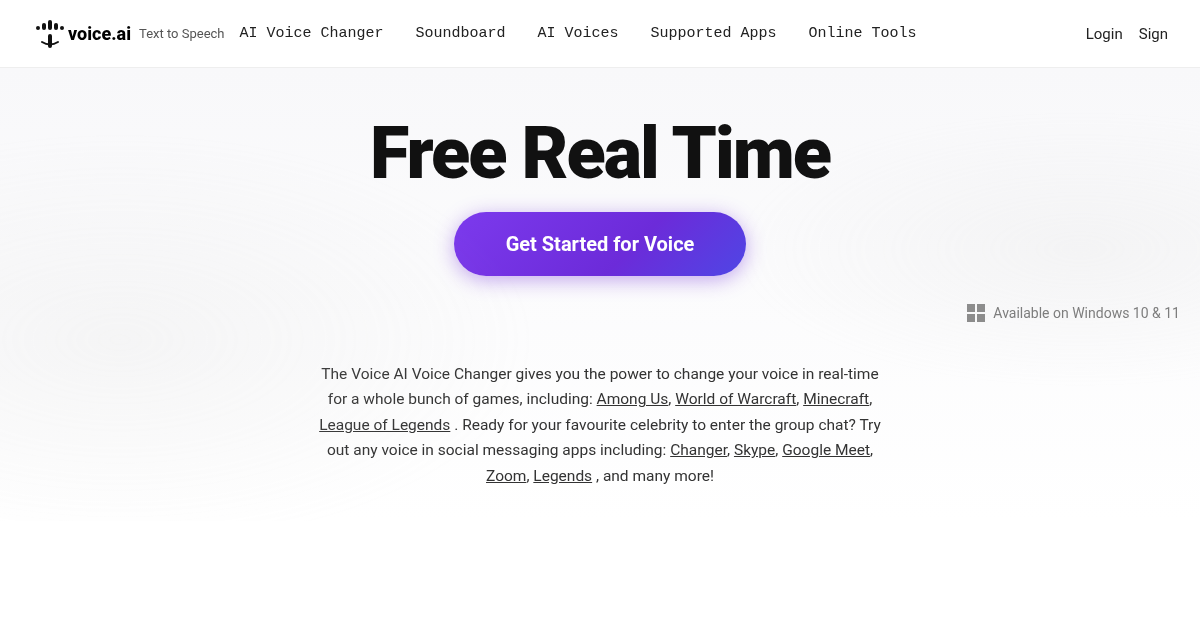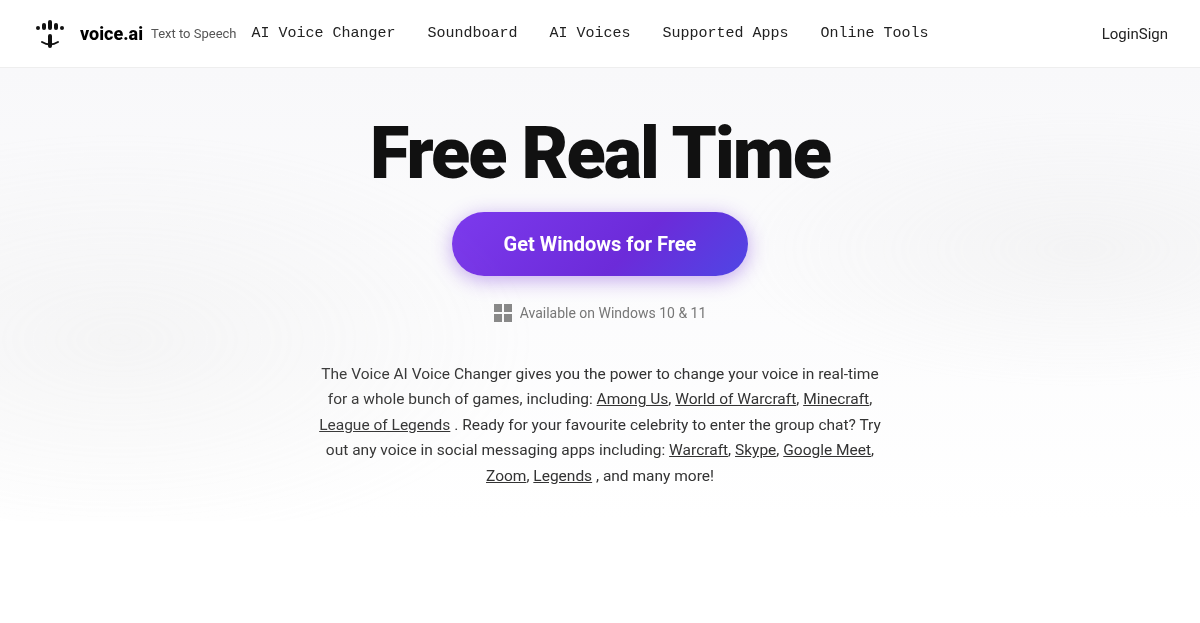--- a/index.html
+++ b/index.html
@@ -18,21 +18,21 @@
       padding: 0 32px;
       height: 68px;
       border-bottom: 1px solid #eee;
       background: #fff;
       position: relative;
       z-index: 10;
     }
     .nav-logo {
       display: flex;
       align-items: center;
-      gap: 12px;
+      gap: 0;
       text-decoration: none;
       color: #000;
       font-weight: 700;
       font-size: 18px;
       margin-right: 8px;
     }
     .nav-logo-icon {
       width: 36px;
       height: 36px;
     }
@@ -56,21 +56,21 @@
       font-size: 15px;
       color: #222;
       text-decoration: none;
       cursor: pointer;
       white-space: nowrap;
       font-family: Liberation Mono, monospace;
     }
     .nav-actions {
       display: flex;
       align-items: center;
-      gap: 0;
+      gap: 16px;
     }
     .btn-login {
       font-size: 15px;
       color: #222;
       cursor: pointer;
       background: none;
       border: none;
       font-family: inherit;
     }
     .btn-signup {
@@ -123,21 +123,21 @@
       cursor: pointer;
       border: none;
       font-family: inherit;
       text-decoration: none;
       box-shadow: 0 4px 20px rgba(109, 40, 217, 0.4);
       margin-bottom: 14px;
     }
     .windows-badge {
       display: flex;
       align-items: center;
-      justify-content: center;
+      justify-content: flex-end;
       gap: 8px;
       color: #777;
       font-size: 14px;
       margin-bottom: 40px;
     }
     .windows-icon {
       display: inline-grid;
       grid-template-columns: 1fr 1fr;
       gap: 2px;
       width: 18px;
@@ -196,40 +196,40 @@
 
 <section class="hero">
   <div class="hero-bg"></div>
 
   <h1 class="hero-title">
     <span>Free Real Time</span><br>
   </h1>
 
 
   <div style="margin-bottom:14px;">
-    <button class="btn-cta">Get Windows for Free</button>
+    <button class="btn-cta">Get Started for Voice</button>
   </div>
 
   <div class="windows-badge">
     <span class="windows-icon">
       <span></span>
         <span></span>
         <span></span>
         <span></span>
     </span>
     <span>Available on Windows 10 &amp; 11</span>
   </div>
 
   <div class="hero-body">
     <span>The Voice AI Voice Changer gives you the power to change your voice in real-time for a whole bunch of games, including:</span>
     <a href="#">Among Us</a>,
     <a href="#">World of Warcraft</a>,
     <a href="#">Minecraft</a>,
     <a href="#">League of Legends</a>
     <span>. Ready for your favourite celebrity to enter the group chat? Try out any voice in social messaging apps including:</span>
-    <a href="#">Warcraft</a>,
+    <a href="#">Changer</a>,
     <a href="#">Skype</a>,
     <a href="#">Google Meet</a>,
     <a href="#">Zoom</a>,
     <a href="#">Legends</a>
     <span>, and many more!</span>
   </div>
 </section>
 
 </body></html>

